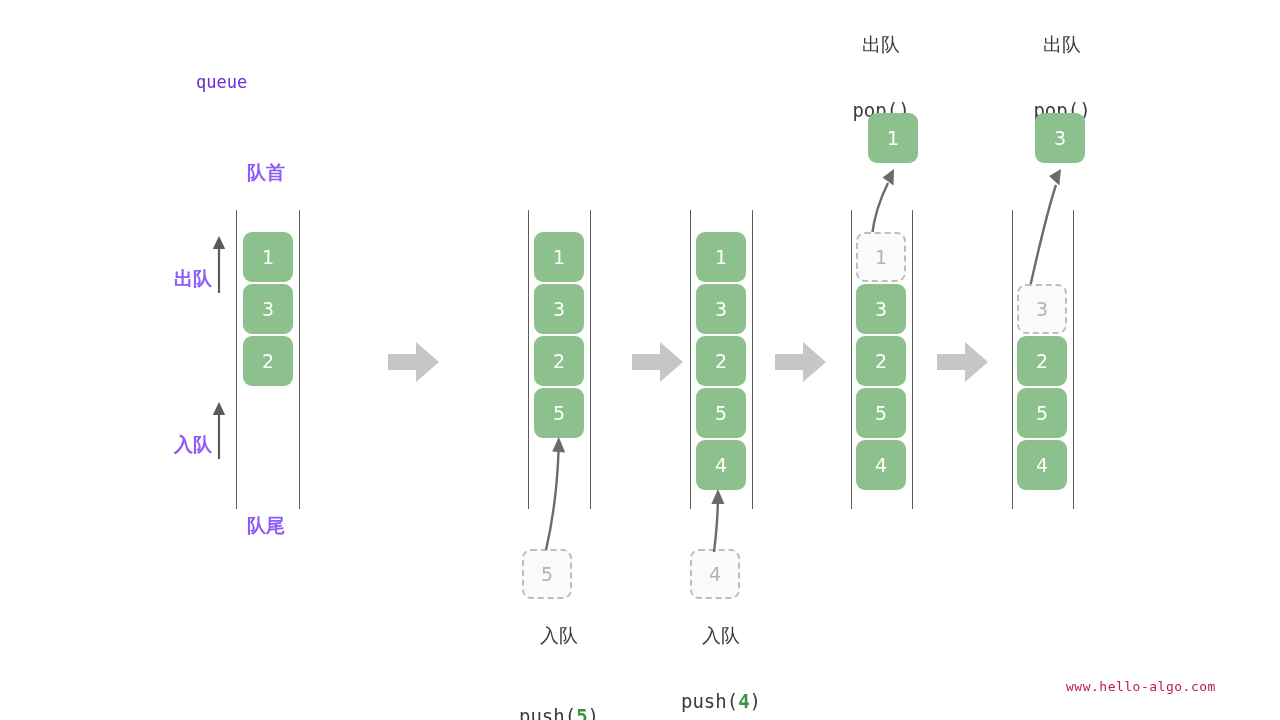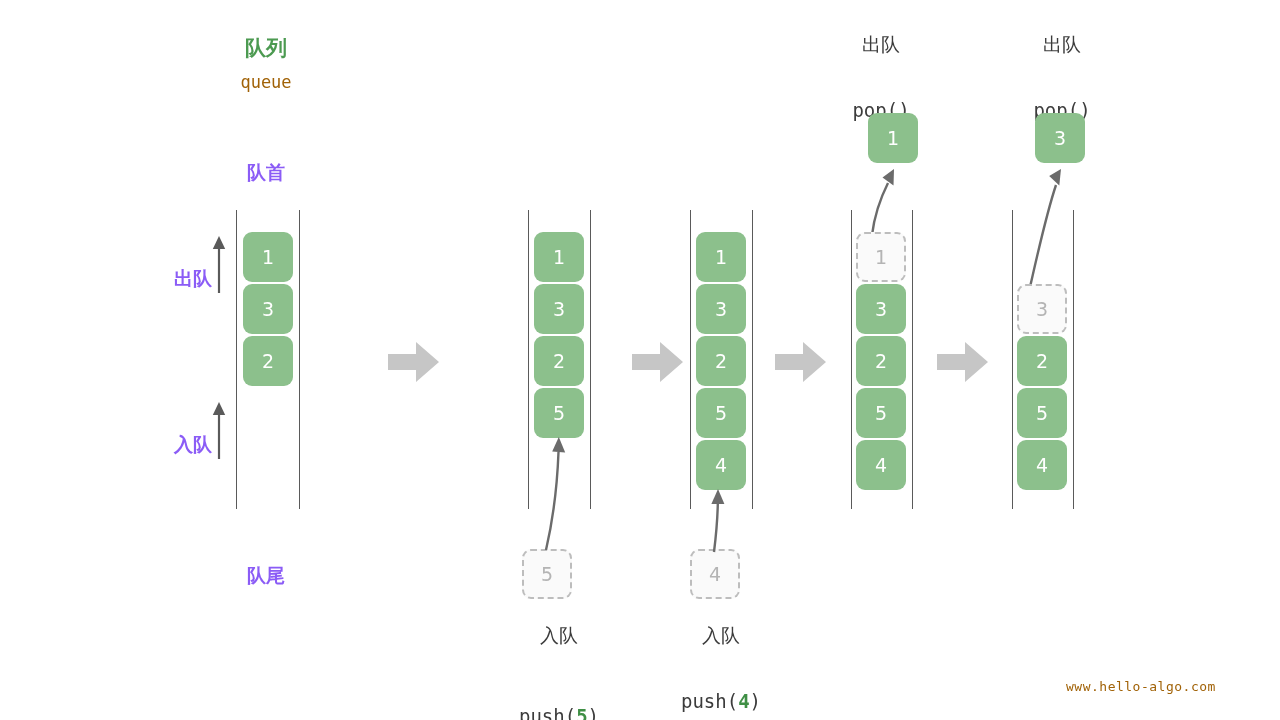--- a/index.html
+++ b/index.html
@@ -28,22 +28,21 @@
   .title-cn {
     font-weight: bold;
     font-size: 21px;
     color: #4c9a51;
     text-align: center;
     white-space: nowrap;
   }
   .title-en {
     font-family: "DejaVu Sans Mono", "Liberation Mono", monospace;
     font-size: 17px;
-    color: #a16207;
-    text-align: center;
+    color: #6d28d9;
     white-space: nowrap;
   }
   .label-cn {
     font-weight: bold;
     font-size: 19px;
     color: #8b5cf6;
     text-align: center;
     white-space: nowrap;
   }
   .op-cn {
@@ -58,21 +57,21 @@
     color: #3c3c3c;
     text-align: center;
     white-space: nowrap;
     margin-top: 32px;
   }
   .op-code .arg { color: #3f8f45; font-weight: bold; }
 
   .watermark {
     font-family: "DejaVu Sans Mono", "Liberation Mono", monospace;
     font-size: 13px;
-    color: #a16207;
+    color: #be185d;
     letter-spacing: 0.5px;
     white-space: nowrap;
   }
 
   
   .rail {
     position: absolute;
     width: 1px;
     background: #5a5a5a;
   }
@@ -105,25 +104,24 @@
   .thin-arrow { position: absolute; }
 
   
   .motion-arrow { position: absolute; }
 </style>
 </head>
 <body>
 
 <div class="stage">
 
-  <div class="abs title-cn" style="left:196px; top:34px; width:140px;">队列</div>
   <div class="abs title-en" style="left:196px; top:72px; width:140px;">queue</div>
 
   <div class="abs label-cn" style="left:196px; top:160px; width:140px;">队首</div>
-  <div class="abs label-cn" style="left:196px; top:563px; width:140px;font-family:Liberation Serif, serif;">队尾</div>
+  <div class="abs label-cn" style="left:196px; top:513px; width:140px;font-family:Liberation Serif, serif;">队尾</div>
 
   <div class="abs label-cn" style="left:140px; top:266px; width:72px; text-align:right;">出队</div>
   <div class="abs label-cn" style="left:140px; top:432px; width:72px; text-align:right;">入队</div>
 
   <svg class="thin-arrow" style="left:207px; top:233px;" width="24" height="62" viewBox="0 0 24 62">
     <line x1="12" y1="60" x2="12" y2="12" stroke="#5a5a5a" stroke-width="2.2"></line>
     <path d="M12 3 L18.2 16 L5.8 16 Z" fill="#5a5a5a"></path>
   </svg>
 
   <svg class="thin-arrow" style="left:207px; top:399px;" width="24" height="62" viewBox="0 0 24 62">

